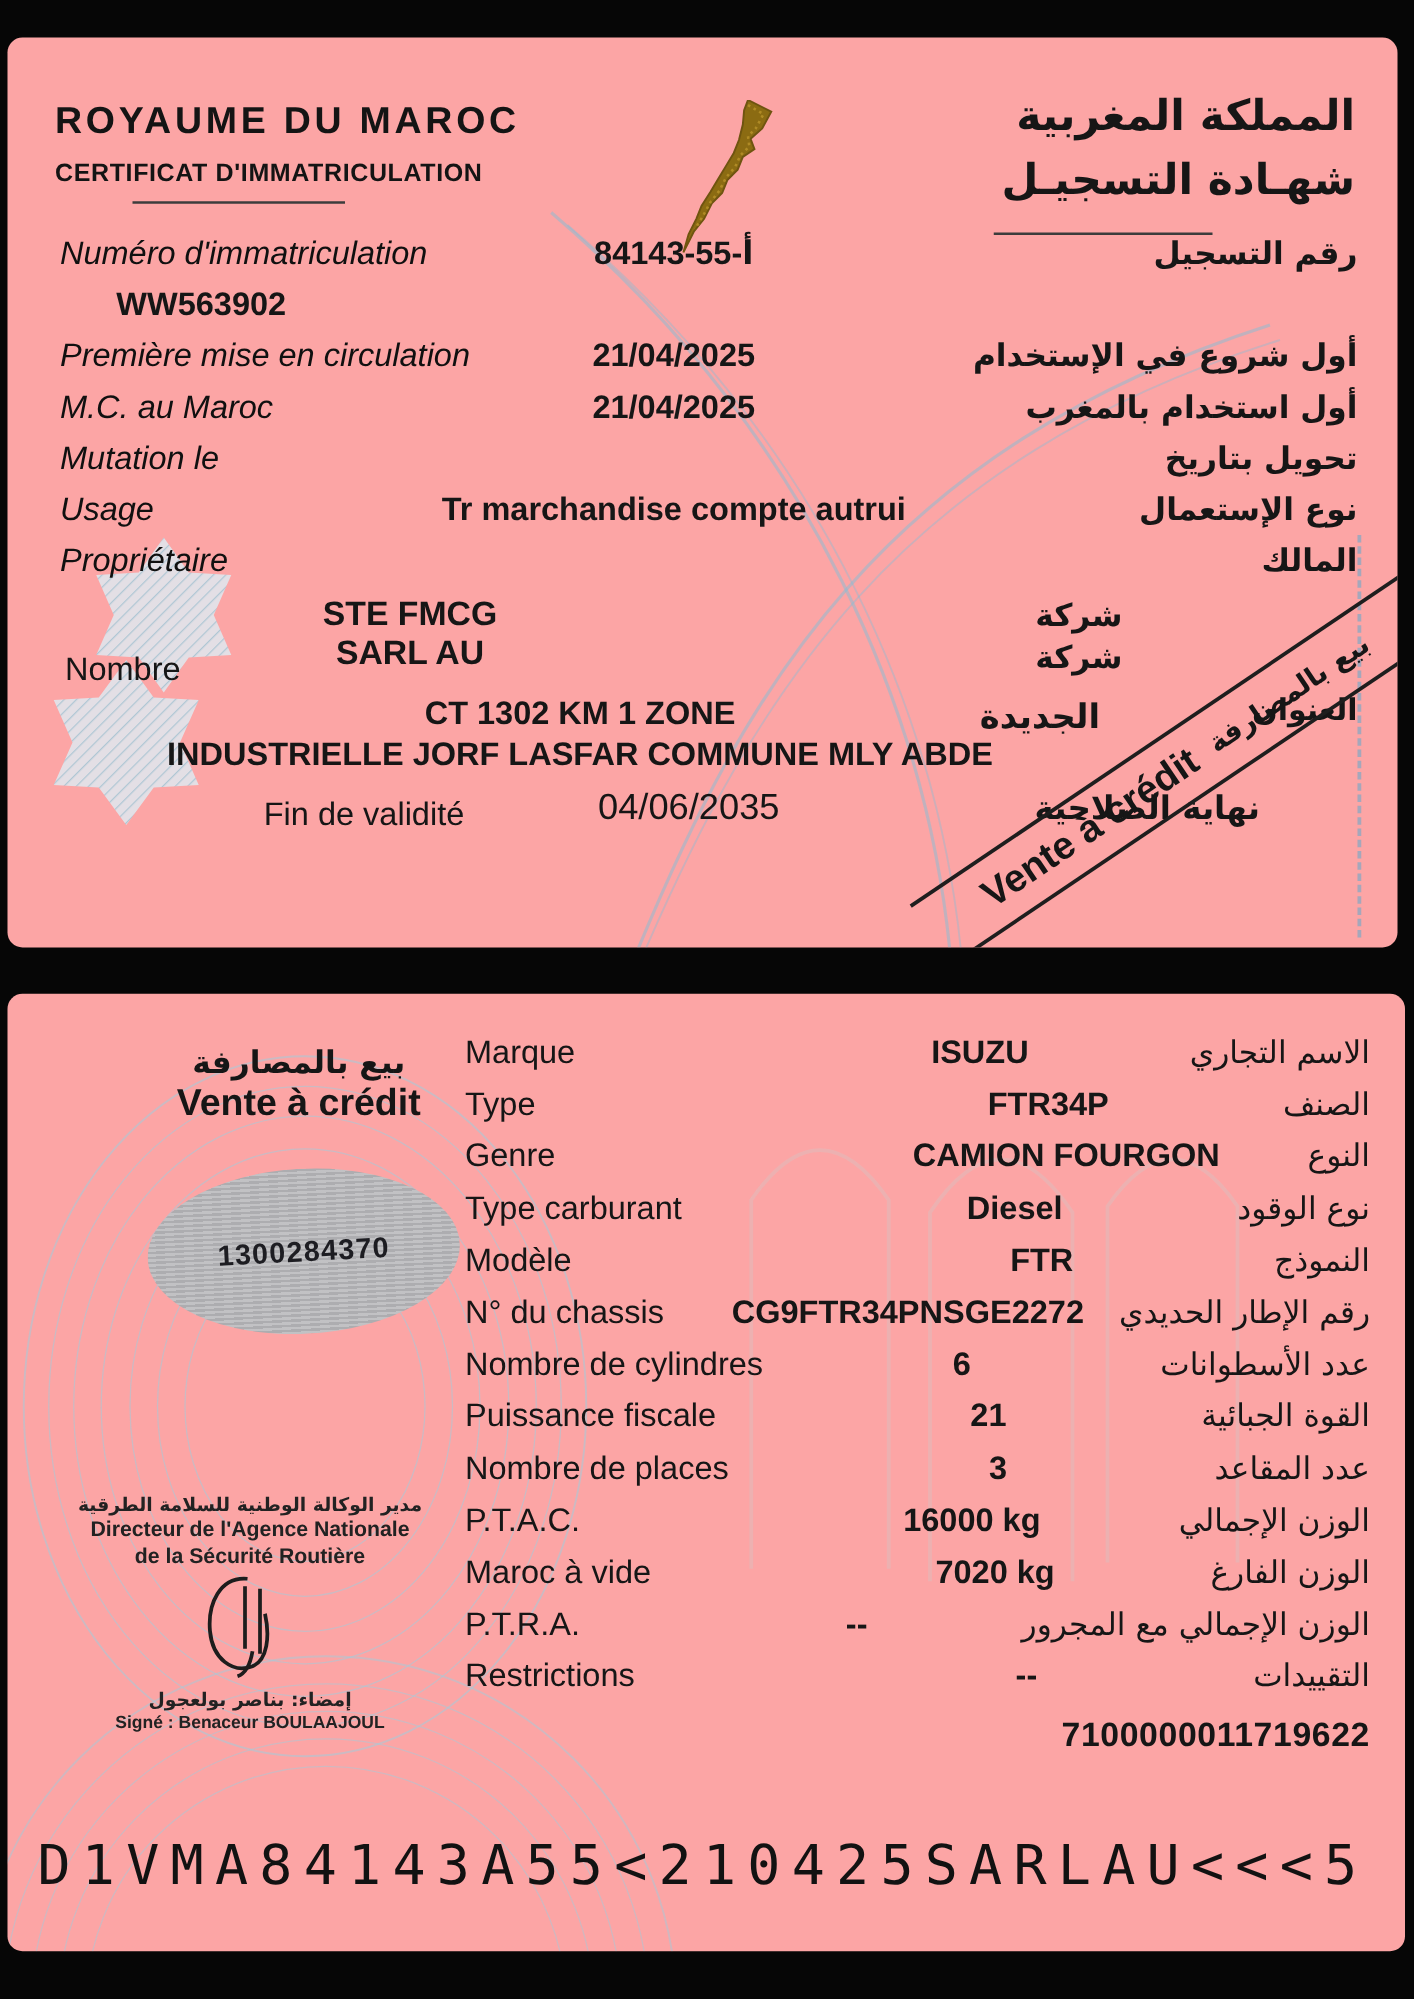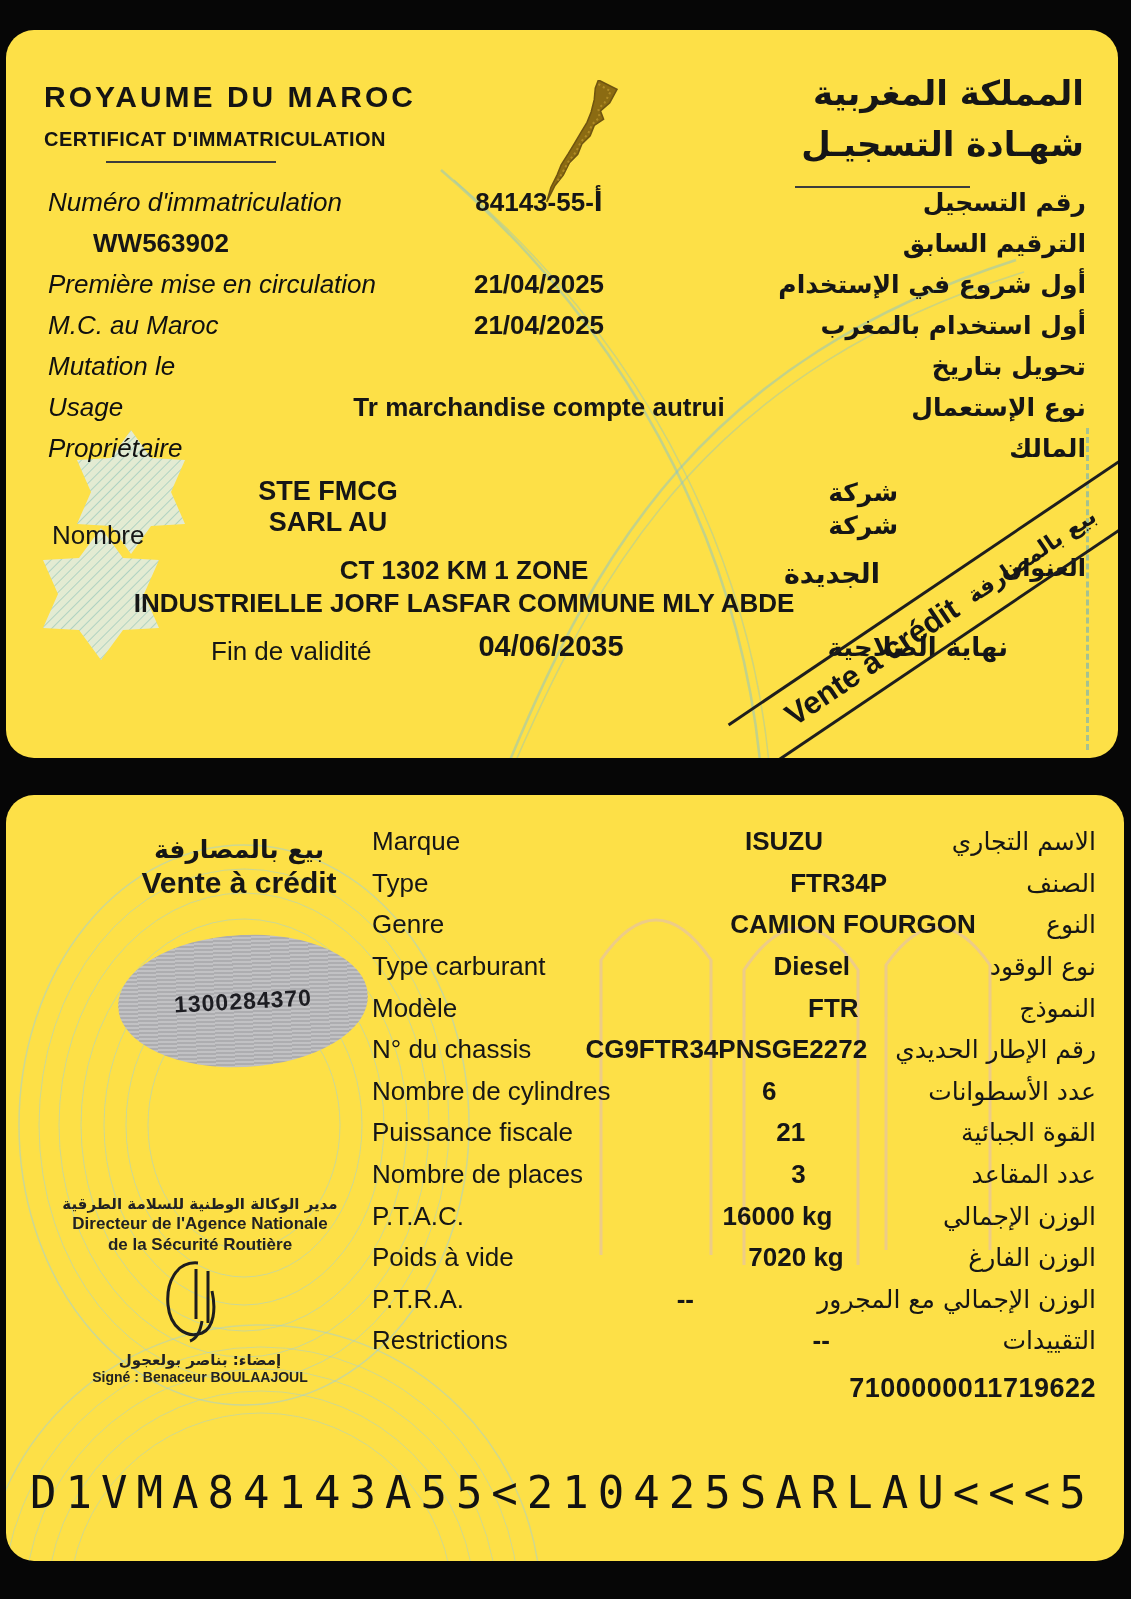--- a/index.html
+++ b/index.html
@@ -6,22 +6,22 @@
   html,body { width:1131px; height:1599px; }
   body {
     position:relative;
     background:#060606;
     font-family:"Liberation Sans","DejaVu Sans",sans-serif;
     color:#161616;
     overflow:hidden;
   }
   .card {
     position:absolute;
-    background:#fde047;
-    border-radius:28px;
+    background:#fca5a5;
+    border-radius:12px;
     overflow:hidden;
   }
   #front-card { left:6px; top:30px; width:1112px; height:728px; }
   #back-card  { left:6px; top:795px; width:1118px; height:766px; }
 
   .deco { position:absolute; inset:0; width:100%; height:100%; pointer-events:none; }
 
   
   .fc-header-left { position:absolute; left:38px; top:50px; }
   .royaume { font-size:30px; font-weight:700; letter-spacing:3px; color:#141414; }
@@ -49,21 +49,21 @@
   .adresse-label { position:absolute; left:46px; top:490px; font-size:26px; }
   .address-ar-label { position:absolute; right:32px; top:500px; direction:rtl;
               font-family:"DejaVu Sans",sans-serif; font-size:24px; font-weight:700;margin-top:24px; }
   .address-block { position:absolute; left:28px; top:524px; width:860px; text-align:center;
               font-weight:700; font-size:26px; line-height:33px; }
   .city-ar { position:absolute; right:238px; top:528px; direction:rtl;
               font-family:"DejaVu Sans",sans-serif; font-size:27px; font-weight:700; }
 
   .validity-label { position:absolute; left:205px; top:606px; font-size:26px; }
   .validity-value { position:absolute; left:400px; top:600px; width:290px; text-align:center;
-                    font-weight:700; font-size:29px; }
+                    font-weight:400; font-size:29px; }
   .validity-ar { position:absolute; right:110px; top:602px; direction:rtl;
                  font-family:"DejaVu Sans",sans-serif; font-size:26px; font-weight:700; }
 
   .credit-stamp { position:absolute; left:698px; top:556px; width:474px;
                   transform:rotate(-34deg);
                   border-top:3px solid #1e1e1e; border-bottom:3px solid #1e1e1e;
                   padding:9px 8px; display:flex; justify-content:center; align-items:center; gap:16px; }
   .credit-stamp .st-fr { font-size:31px; font-weight:700; white-space:nowrap; }
   .credit-stamp .st-ar { font-size:22px; font-weight:700; direction:rtl; white-space:nowrap;
                          font-family:"DejaVu Sans",sans-serif; }
@@ -147,21 +147,20 @@
       <span class="fl">Numéro d'immatriculation</span>
       <span class="fv">
           <span>84143-أ-55</span>
         </span>
       <span class="fa">رقم التسجيل</span>
     </div>
     <div class="f-row">
       <span class="fv">
           <span>WW563902</span>
         </span>
-      <span class="fa">الترقيم السابق</span>
     </div>
     <div class="f-row">
       <span class="fl">Première mise en circulation</span>
       <span class="fv">
           <span>21/04/2025</span>
         </span>
       <span class="fa">أول شروع في الإستخدام</span>
     </div>
     <div class="f-row">
       <span class="fl">M.C. au Maroc</span>
@@ -335,21 +334,21 @@
       <span class="ba">عدد المقاعد</span>
     </div>
     <div class="b-row">
       <span class="bl">P.T.A.C.</span>
       <span class="bv">
           <span>16000 kg</span>
         </span>
       <span class="ba">الوزن الإجمالي</span>
     </div>
     <div class="b-row">
-      <span class="bl">Poids à vide</span>
+      <span class="bl">Maroc à vide</span>
       <span class="bv">
           <span>7020 kg</span>
         </span>
       <span class="ba">الوزن الفارغ</span>
     </div>
     <div class="b-row">
       <span class="bl">P.T.R.A.</span>
       <span class="bv">
           <span>--</span>
         </span>

